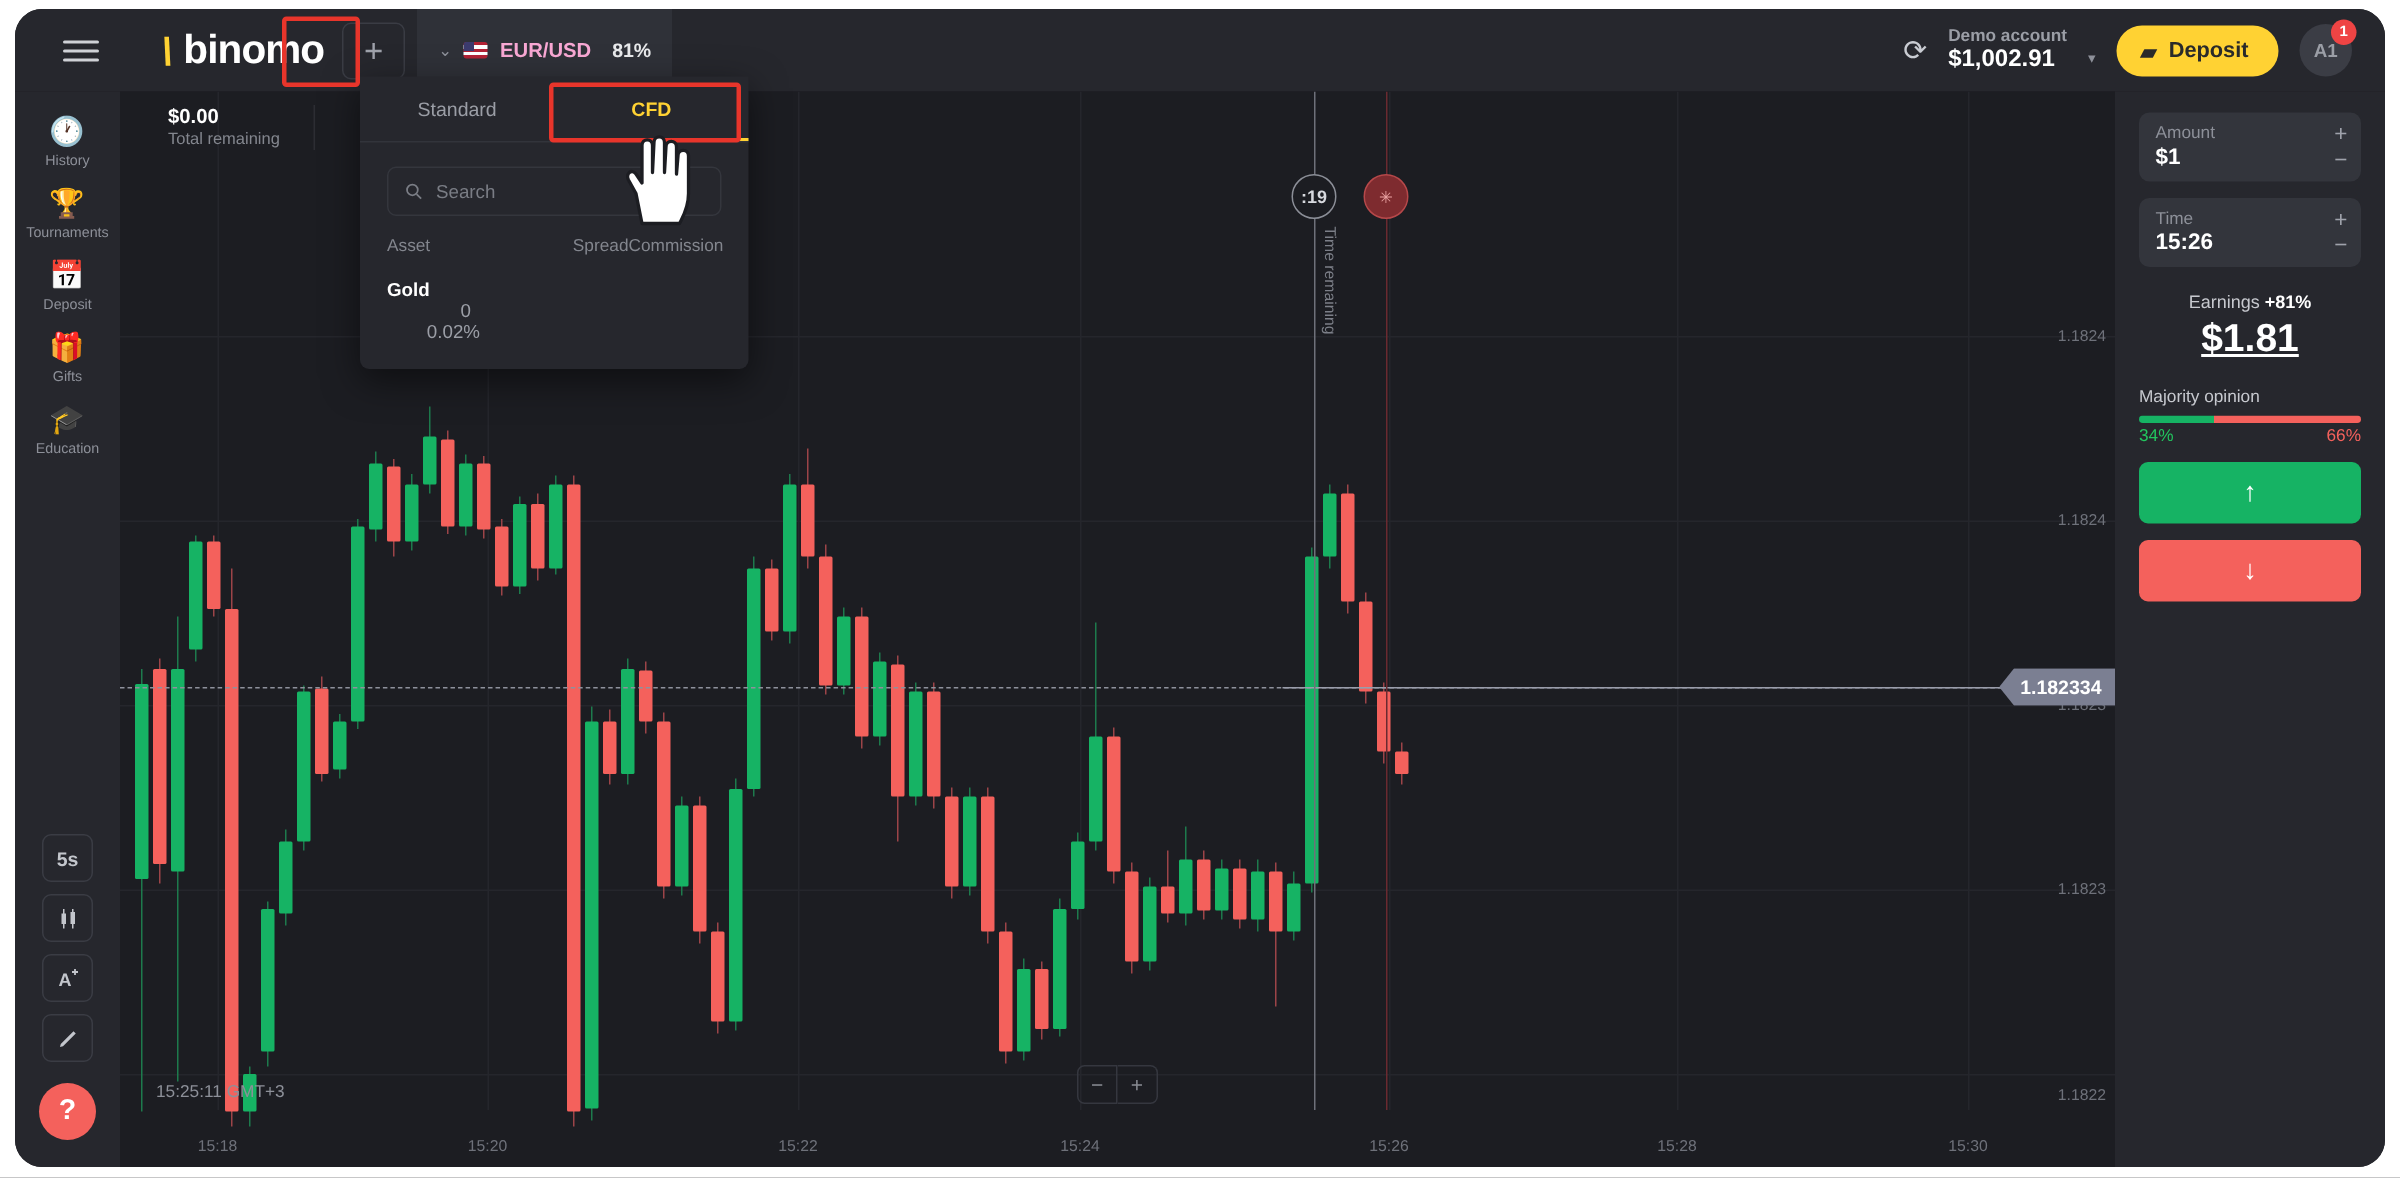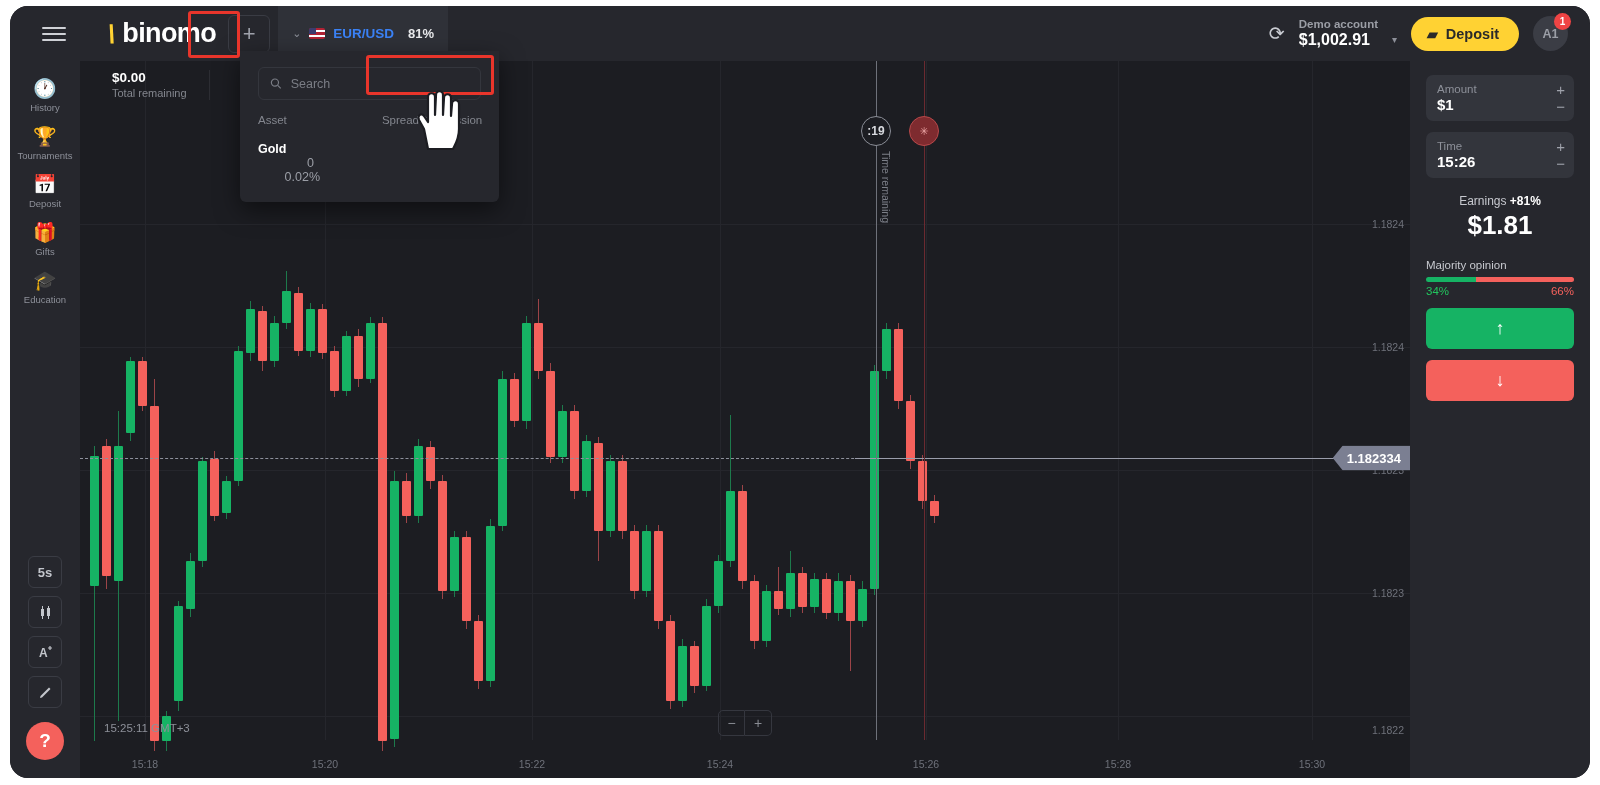--- a/index.html
+++ b/index.html
@@ -43,21 +43,21 @@
     background: #2f3138;
     display:flex; align-items:center; gap:8px; cursor:pointer;
     position: relative;
   }
   .asset-tab::after{
     content:""; position:absolute; left:8px; right:8px; bottom:4px; height:2px; background:#e9eaec;
   }
   .chev { color:#8d9099; font-size:11px; }
   .flag { width:16px; height:11px; border-radius:2px; background: linear-gradient(to bottom,#b22234 0 20%,#fff 20% 40%,#b22234 40% 60%,#fff 60% 80%,#b22234 80% 100%); position:relative; overflow:hidden;}
   .flag::before{content:"";position:absolute;left:0;top:0;width:7px;height:6px;background:#3c3b6e;}
-  .asset-name { color:#3b82f6; font-size:13.5px; font-weight:600;}
+  .asset-name { color:#f9a8d4; font-size:13.5px; font-weight:600;}
   .asset-pct { color:#e9eaec; font-size:13px; font-weight:700; margin-left:6px;}
 
   .topright { margin-left:auto; display:flex; align-items:center; gap:14px; padding-right:22px;}
   .refresh-ic { color:#c9ccd2; font-size:19px; cursor:pointer;}
   .acct { line-height:1.15; cursor:pointer;}
   .acct-label{ color:#9b9ea6; font-size:11.5px; font-weight:700;}
   .acct-bal{ color:#fff; font-size:16px; font-weight:700;}
   .acct-chev{ color:#8d9099; font-size:10px; align-self:flex-end; margin-bottom:6px; cursor:pointer;}
   .deposit {
     background:#ffd233; color:#2a2a2a; font-weight:700; font-size:14.5px;
@@ -120,21 +120,21 @@
   
   .right{ position:absolute; right:0; top:55px; width:180px; bottom:0; background:#26272d; padding:14px 16px;}
   .field{ background:#33353c; border-radius:7px; padding:8px 11px; margin-bottom:11px; position:relative;}
   .field-lbl{ color:#8d9099; font-size:11.5px;}
   .field-val{ color:#fff; font-size:15px; font-weight:600; margin-top:1px;}
   .stepper{ position:absolute; right:9px; top:7px; bottom:7px; display:flex; flex-direction:column; justify-content:space-between;}
   .stepper span{ color:#9fa2ab; font-size:15px; line-height:1; cursor:pointer;}
   .earn{ text-align:center; margin-top:16px;}
   .earn-row{ color:#c7c9cf; font-size:12px;}
   .earn-pct{ color:#fff; font-weight:700;}
-  .earn-amt{ color:#fff; font-size:26px; font-weight:700; margin-top:2px;}
+  .earn-amt{ color:#fff; font-size:26px; font-weight:700; margin-top:2px;text-decoration:underline;}
   .mo-title{ color:#c7c9cf; font-size:11.5px; margin-top:18px;}
   .mo-bar{ height:5px; border-radius:3px; margin-top:6px; display:flex; overflow:hidden;}
   .mo-vals{ display:flex; justify-content:space-between; margin-top:3px;}
   .mo-up{ color:#22c55e; font-size:11.5px;}
   .mo-dn{ color:#f4615c; font-size:11.5px;}
   .tradebtn{ height:41px; border-radius:6px; border:none; width:100%; margin-top:11px;
     color:#fff; font-size:18px; display:flex;align-items:center;justify-content:center; cursor:pointer;}
   .btn-up{ background:#16b364;}
   .btn-dn{ background:#f4615c;}
 
@@ -622,20 +622,24 @@
     <div class="mo-vals">
       <span class="mo-up">34%</span>
       <span class="mo-dn">66%</span>
     </div>
 
     <button class="tradebtn btn-up">↑</button>
     <button class="tradebtn btn-dn">↓</button>
   </div>
 
   <div class="dropdown">
+    <div class="dd-tabs">
+      <div class="dd-tab">Standard</div>
+      <div class="dd-tab active">CFD</div>
+    </div>
     <div class="cfd-highlight"></div>
 
     <div class="dd-search">
       <svg width="13" height="13" viewBox="0 0 13 13">
         <circle cx="5.5" cy="5.5" r="4" fill="none" stroke="#7a7d85" stroke-width="1.3"></circle>
         <path d="M8.6 8.6 L12 12" stroke="#7a7d85" stroke-width="1.3"></path>
       </svg>
       <input placeholder="Search" style="">
     </div>
 

